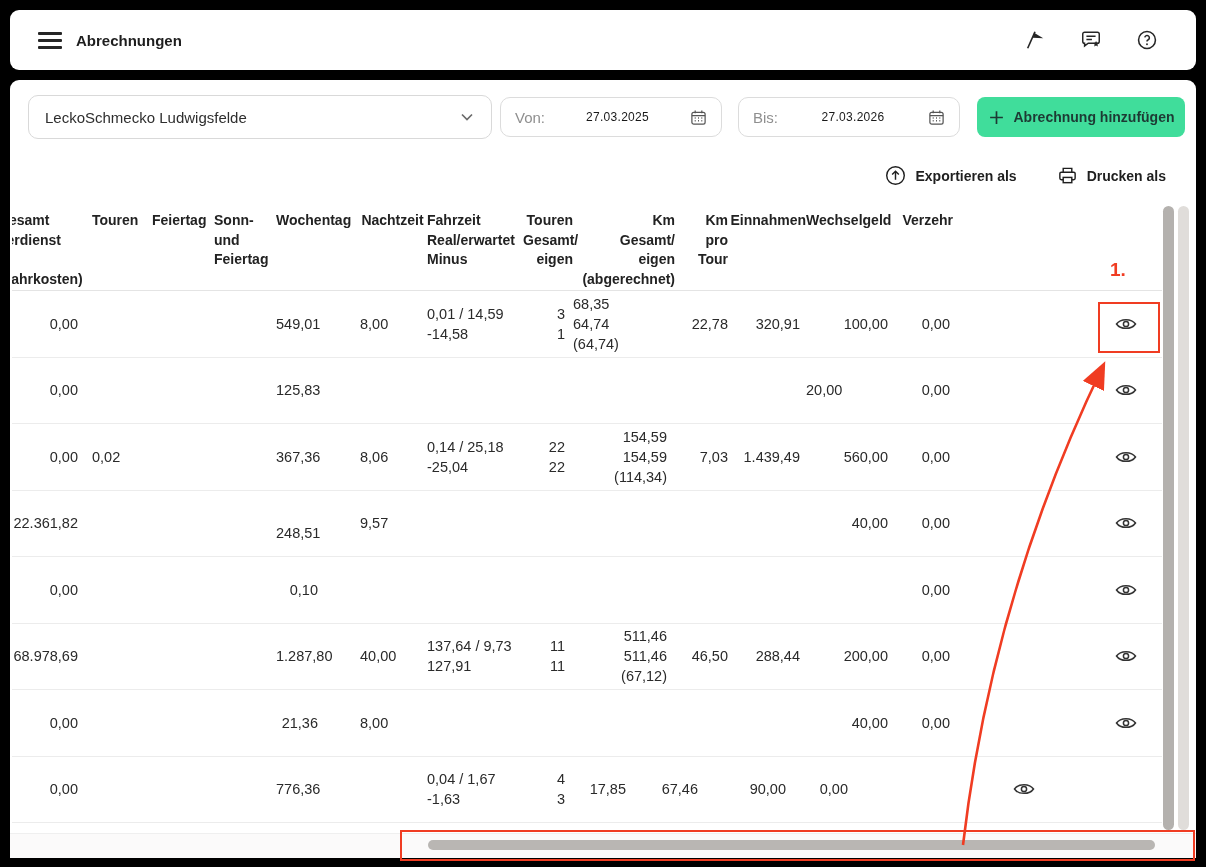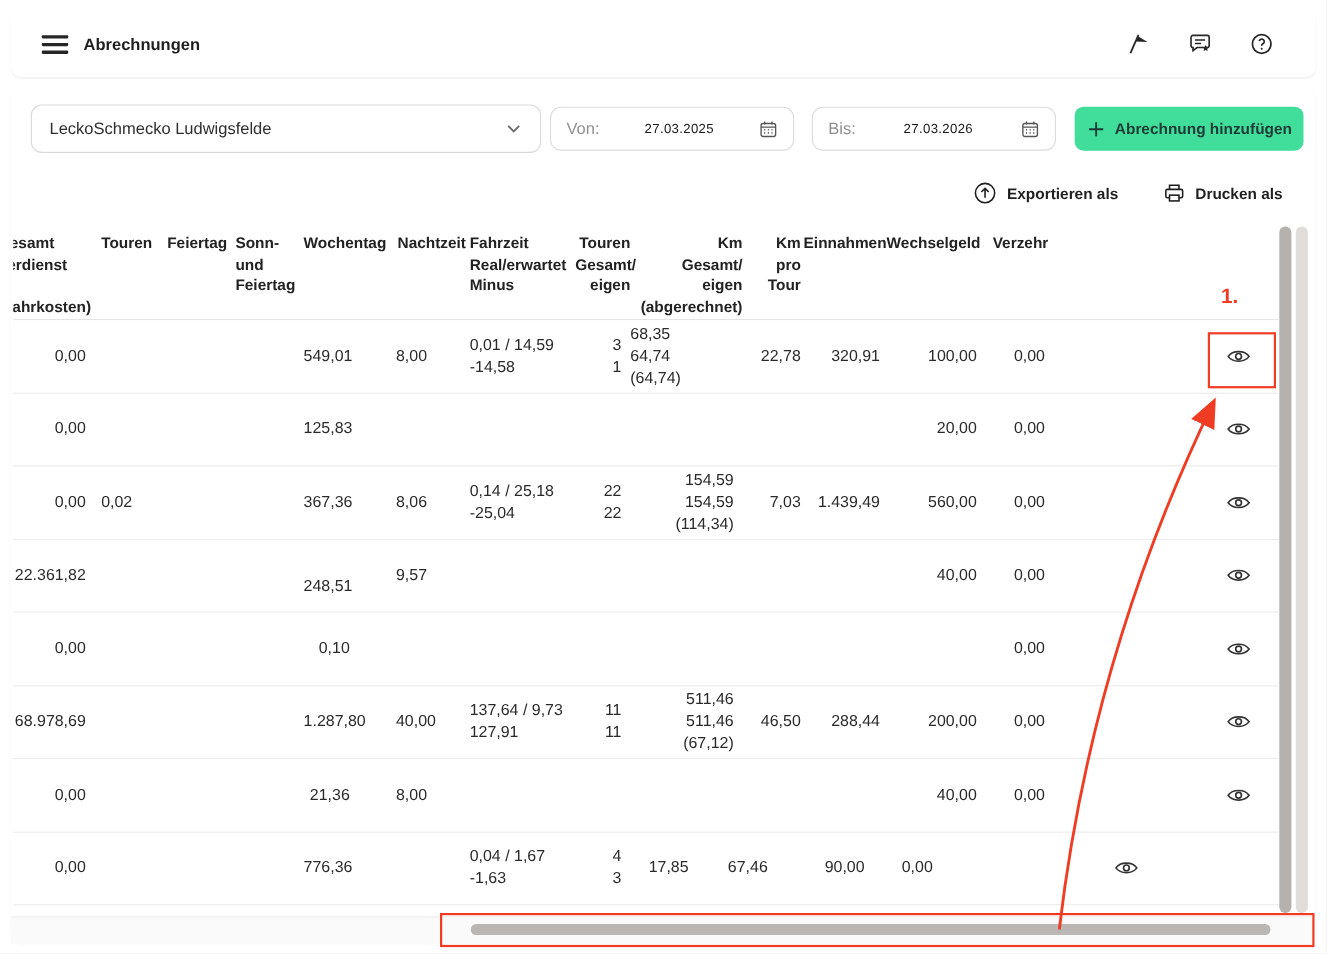--- a/index.html
+++ b/index.html
@@ -1,16 +1,16 @@
 <!DOCTYPE html>
 <html><head>
 <meta charset="utf-8">
 <style>
   html,body{margin:0;padding:0;background:#e9e6e3;}
-  .canvas{position:relative;width:1206px;height:867px;background:#ffffff;overflow:hidden;
+  .canvas{position:relative;width:1206px;height:867px;background:#000000;overflow:hidden;
           font-family:"Liberation Sans",sans-serif;color:#222;}
   .card{position:absolute;background:#fff;border-radius:9px;box-shadow:0 1px 2px rgba(0,0,0,.05);}
   
   .topbar{left:10px;top:10px;width:1186px;height:60px;display:flex;align-items:center;}
   .hamburger{margin-left:28px;width:24px;height:17px;display:flex;flex-direction:column;justify-content:space-between;cursor:pointer;}
   .hamburger span{display:block;height:3px;background:#262626;border-radius:1px;}
   .topbar-title{margin-left:14px;font-size:15px;font-weight:700;color:#1e1e1e;}
   .topbar-icons{margin-left:auto;margin-right:38px;display:flex;align-items:center;gap:34px;}
   .tb-icon{width:22px;height:22px;color:#262626;cursor:pointer;}
   
@@ -248,21 +248,21 @@
               <div class="cell" style="width: 62px; text-align: left;"></div>
               <div class="cell" style="width: 82px; text-align: right; padding-right: 40px;">
                 <div class="cl">125,83</div>
               </div>
               <div class="cell" style="width: 69px; text-align: left; padding-left: 2px;"></div>
               <div class="cell" style="width: 96px; text-align: left;"></div>
               <div class="cell" style="width: 50px; text-align: right; padding-right: 8px;"></div>
               <div class="cell" style="width: 102px; text-align: right; padding-right: 8px;"></div>
               <div class="cell" style="width: 53px; text-align: right;"></div>
               <div class="cell" style="width: 78px; text-align: right; padding-right: 6px;"></div>
-              <div class="cell" style="width: 89px; text-align: right; padding-right: 7px;">
+              <div class="cell" style="width: 89px; text-align: left; padding-right: 7px;">
                 <div class="cl">20,00</div>
               </div>
               <div class="cell" style="width: 58px; text-align: right; padding-right: 3px;">
                 <div class="cl">0,00</div>
               </div>
               <div class="cell" style="width: 209px; flex-direction: row; justify-content: flex-end; padding-right: 24px;">
                 <button class="eye-btn"><svg width="24" height="24" viewBox="0 0 24 24" fill="none" stroke="#333" stroke-width="1.5">
                     <path d="M2.5 12 C6.5 6.2, 17.5 6.2, 21.5 12 C17.5 17.8, 6.5 17.8, 2.5 12 Z"></path>
                     <circle cx="12" cy="12" r="2.6"></circle>
                   </svg></button>

